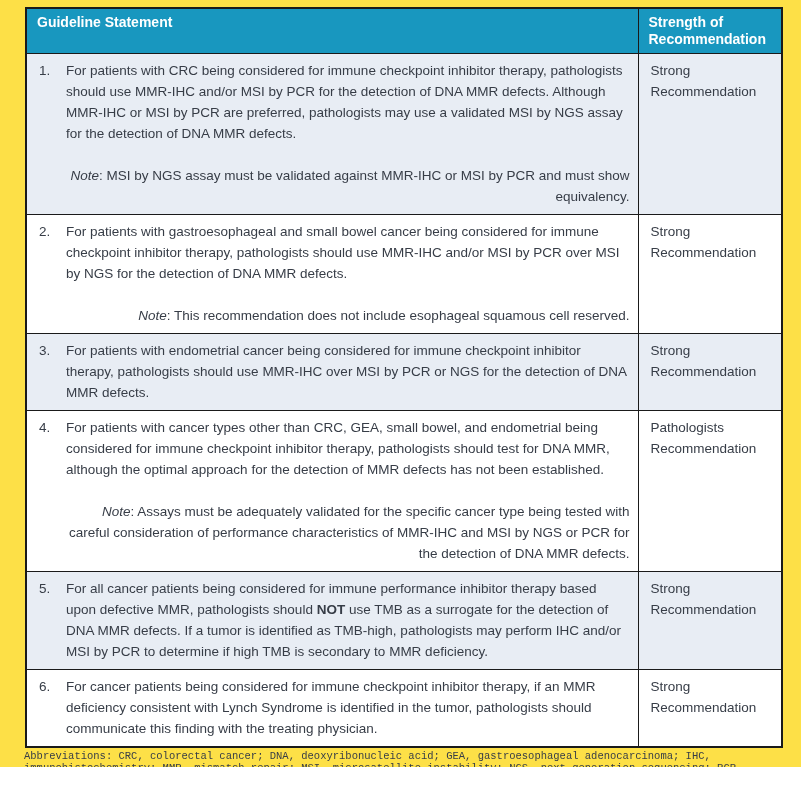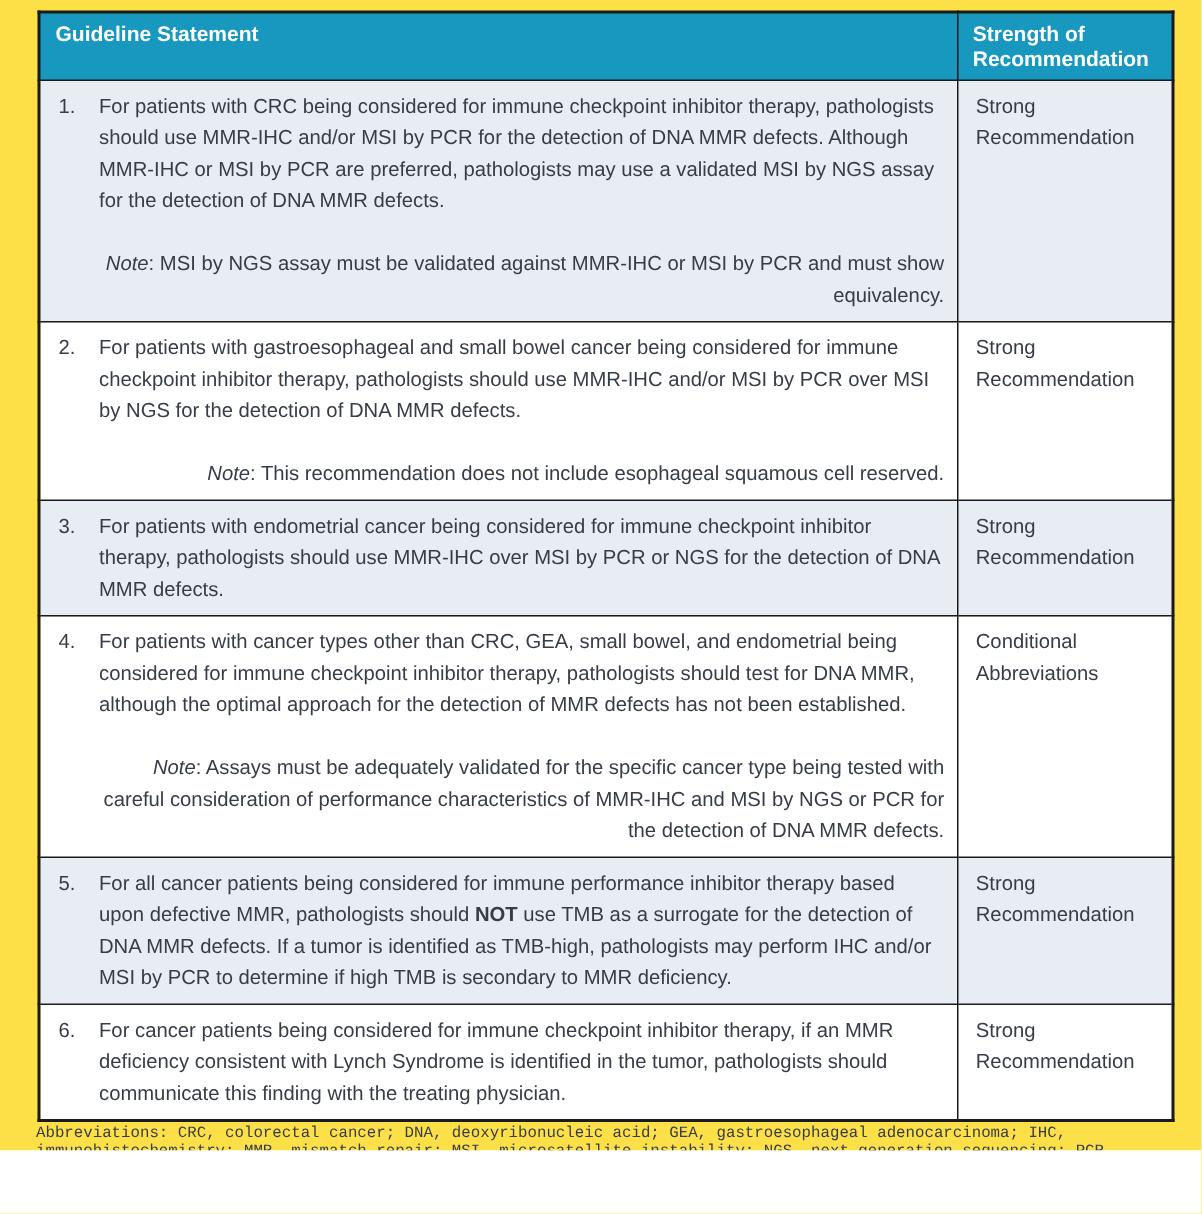--- a/index.html
+++ b/index.html
@@ -127,21 +127,21 @@
         <tr class="plain">
           <td>
             <div class="cell-flex">
               <span class="num">4.</span>
               <div class="text">
                 <p><span>For patients with cancer types other than CRC, GEA, small bowel, and endometrial being considered for immune checkpoint inhibitor therapy, pathologists should test for DNA MMR, although the optimal approach for the detection of MMR defects has not been established.</span></p>
                 <p class="note"><i>Note</i><span>: Assays must be adequately validated for the specific cancer type being tested with careful consideration of performance characteristics of MMR-IHC and MSI by NGS or PCR for the detection of DNA MMR defects.</span></p>
               </div>
             </div>
           </td>
-          <td>Conditional Abbreviations</td>
+          <td>Pathologists Recommendation</td>
         </tr>
         <tr class="shaded">
           <td>
             <div class="cell-flex">
               <span class="num">5.</span>
               <div class="text">
                 <p><span>For all cancer patients being considered for immune performance inhibitor therapy based upon defective MMR, pathologists should </span><b>NOT</b><span> use TMB as a surrogate for the detection of DNA MMR defects. If a tumor is identified as TMB-high, pathologists may perform IHC and/or MSI by PCR to determine if high TMB is secondary to MMR deficiency.</span></p>
               </div>
             </div>
           </td>

